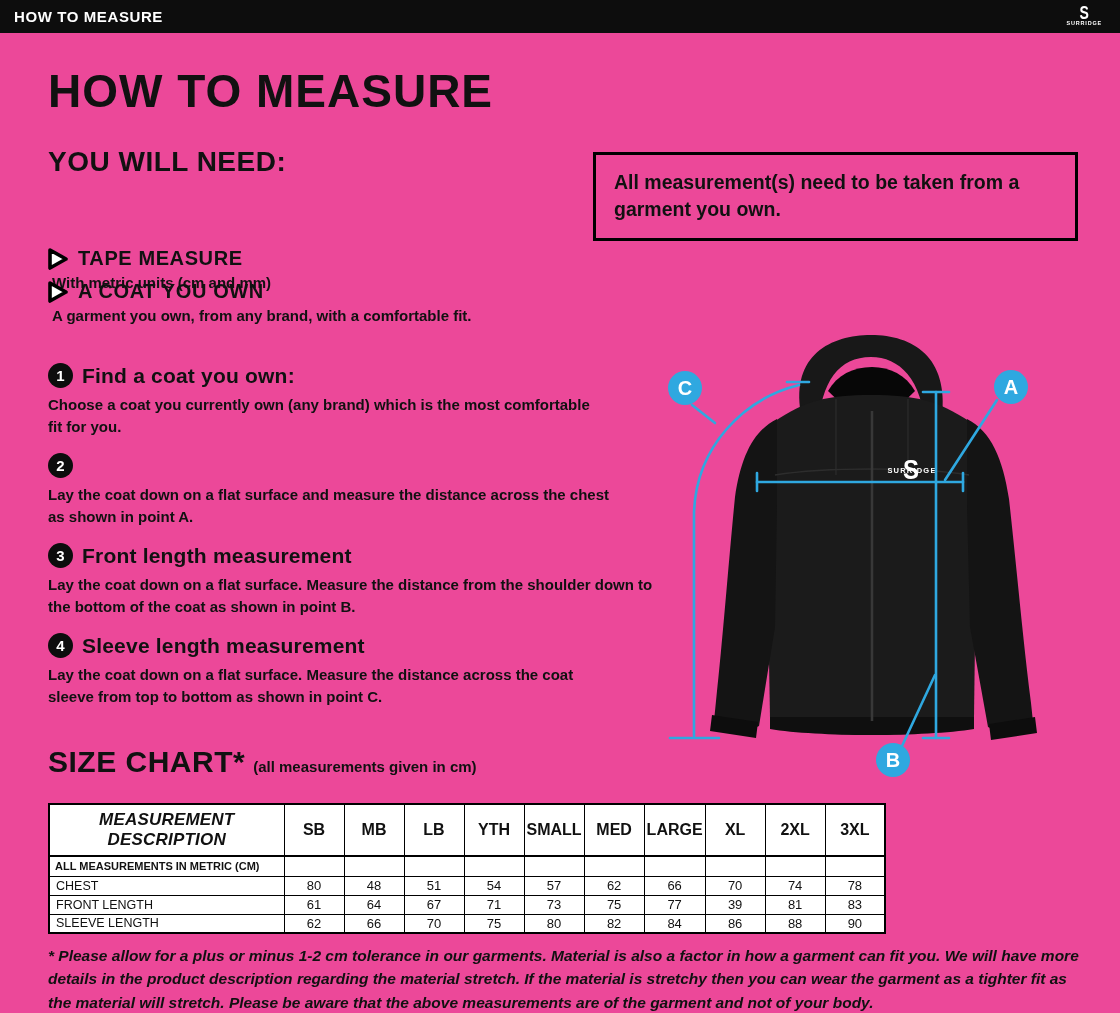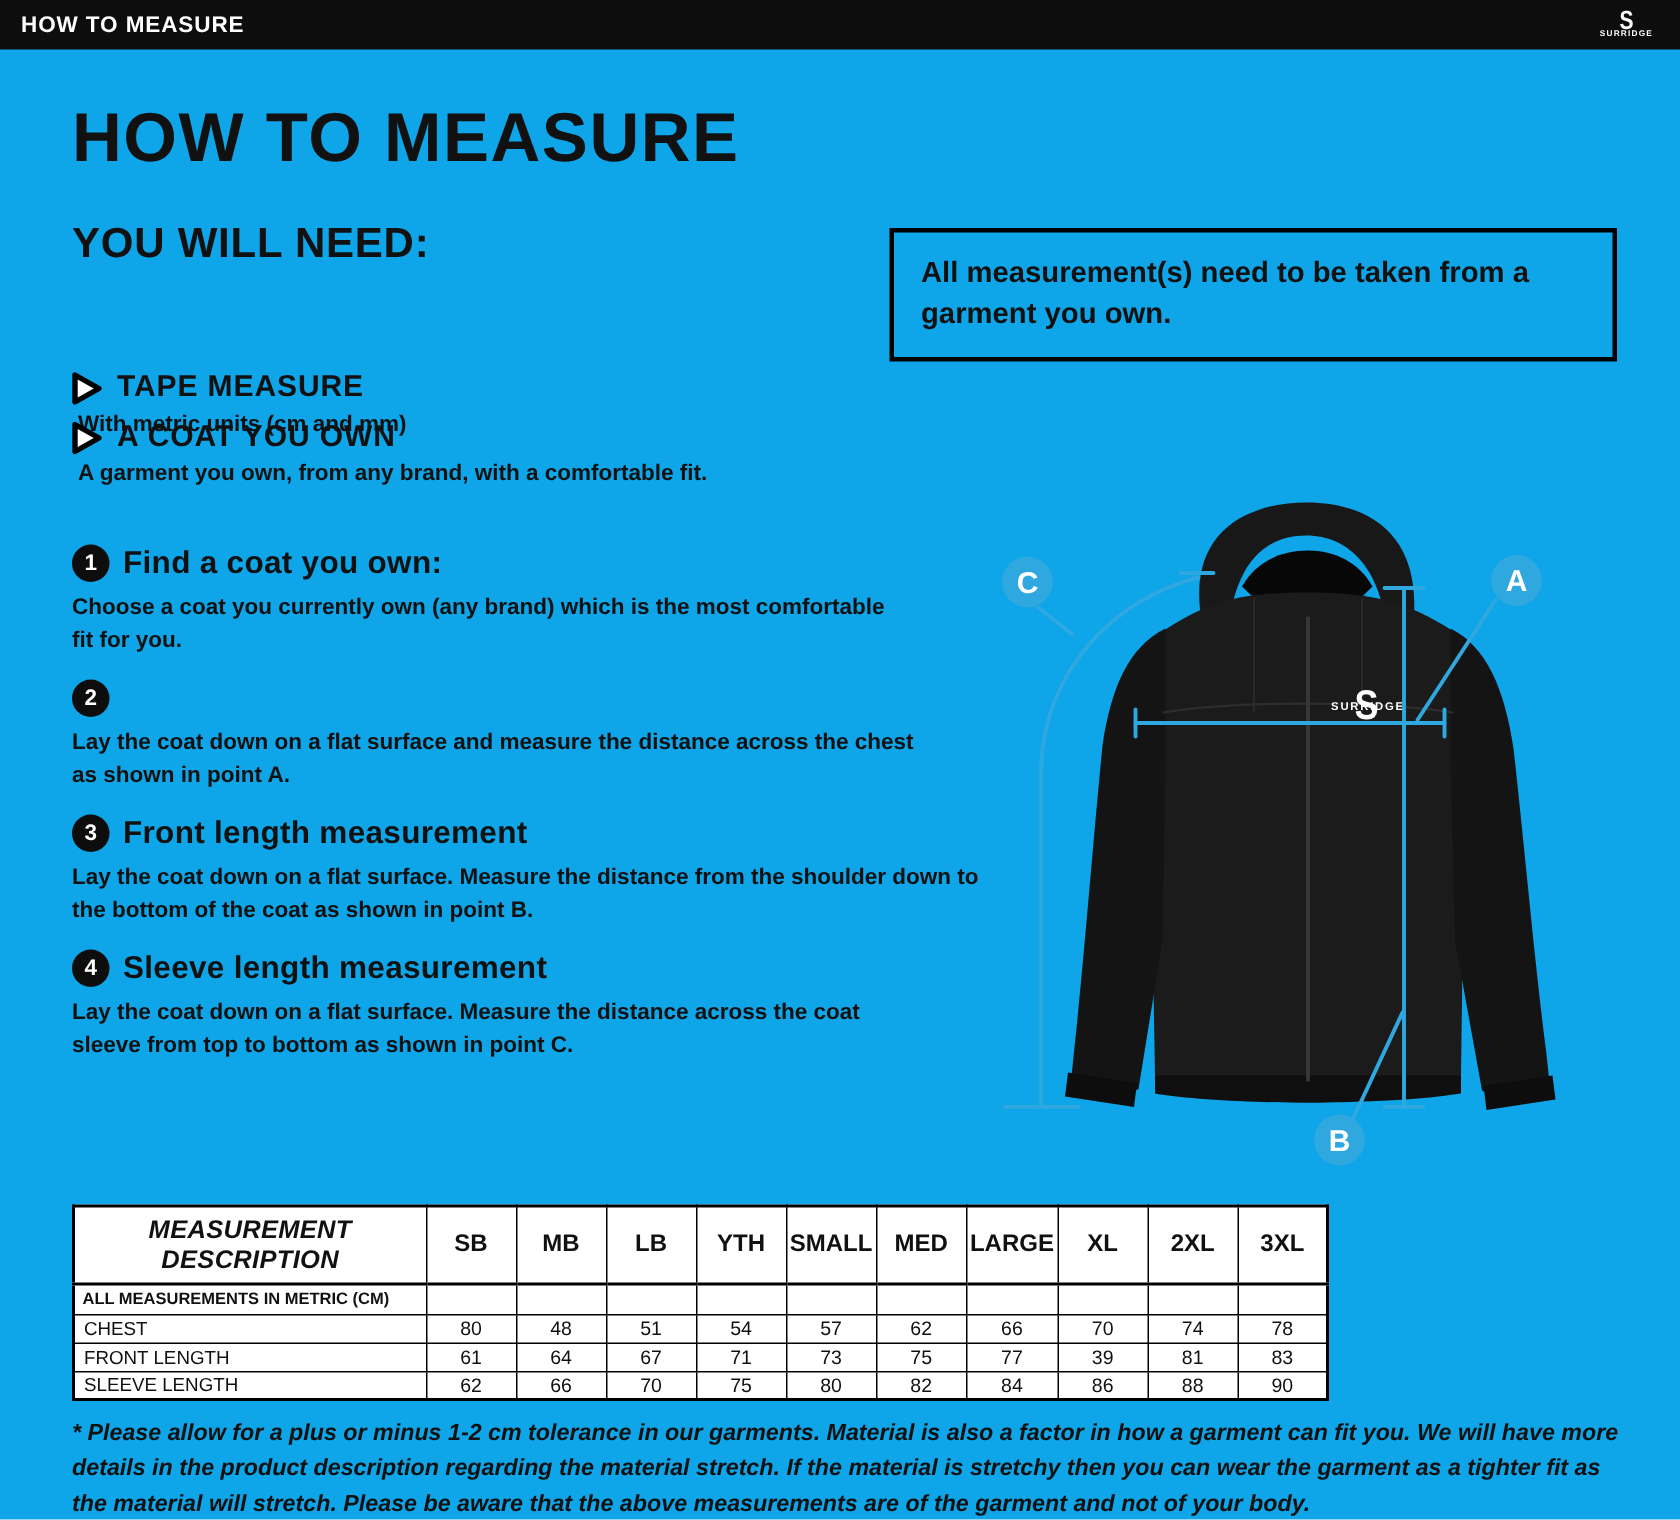--- a/index.html
+++ b/index.html
@@ -1,18 +1,18 @@
 <!DOCTYPE html>
 <html><head>
 <meta charset="utf-8">
 <style>
   * { margin:0; padding:0; box-sizing:border-box; }
   html,body { background:#ffffff; }
   body { font-family:"Liberation Sans", sans-serif; color:#111; }
-  .page { position:relative; width:1120px; height:1013px; background:#0ea5e9; overflow:hidden; }
+  .page { position:relative; width:1120px; height:1013px; background:#ec4899; overflow:hidden; }
 
   
   .topbar { position:absolute; left:0; top:0; width:1120px; height:33px; background:#0d0d0d;
             display:flex; align-items:center; justify-content:space-between; padding:0 14px; }
   .topbar-title { color:#fff; font-size:15px; font-weight:bold; letter-spacing:0.6px; }
   .topbar-logo { display:flex; flex-direction:column; align-items:center; line-height:1; padding-right:4px; }
   .topbar-logo .s-mark { color:#fff; font-weight:900; font-size:14px; transform:scaleY(1.25); letter-spacing:0; }
   .topbar-logo .s-word { color:#fff; font-size:5.5px; font-weight:bold; letter-spacing:0.8px; margin-top:1px; }
 
   .h1 { position:absolute; left:48px; top:64px; font-size:46px; font-weight:800; letter-spacing:1px; color:#111; }
@@ -173,20 +173,24 @@
     <g>
       <circle cx="60" cy="63" r="17" fill="#2fa8e0"></circle>
       <text x="60" y="70" text-anchor="middle" fill="#fff" font-family="'Liberation Sans',sans-serif" font-size="20" font-weight="bold">C</text>
       <circle cx="386" cy="62" r="17" fill="#2fa8e0"></circle>
       <text x="386" y="69" text-anchor="middle" fill="#fff" font-family="'Liberation Sans',sans-serif" font-size="20" font-weight="bold">A</text>
       <circle cx="268" cy="435" r="17" fill="#2fa8e0"></circle>
       <text x="268" y="442" text-anchor="middle" fill="#fff" font-family="'Liberation Sans',sans-serif" font-size="20" font-weight="bold">B</text>
     </g>
   </svg>
 
+  <div class="size-chart-head">
+    <span class="size-chart-title">SIZE CHART*</span>
+    <span class="size-chart-sub">(all measurements given in cm)</span>
+  </div>
 
   <table class="size-table">
     <tbody id="size-table-body">
         <tr class="header-row">
           <th class="desc-h">MEASUREMENT DESCRIPTION</th>
           <th class="size-h">SB</th>
           <th class="size-h">MB</th>
           <th class="size-h">LB</th>
           <th class="size-h">YTH</th>
           <th class="size-h">SMALL</th>

